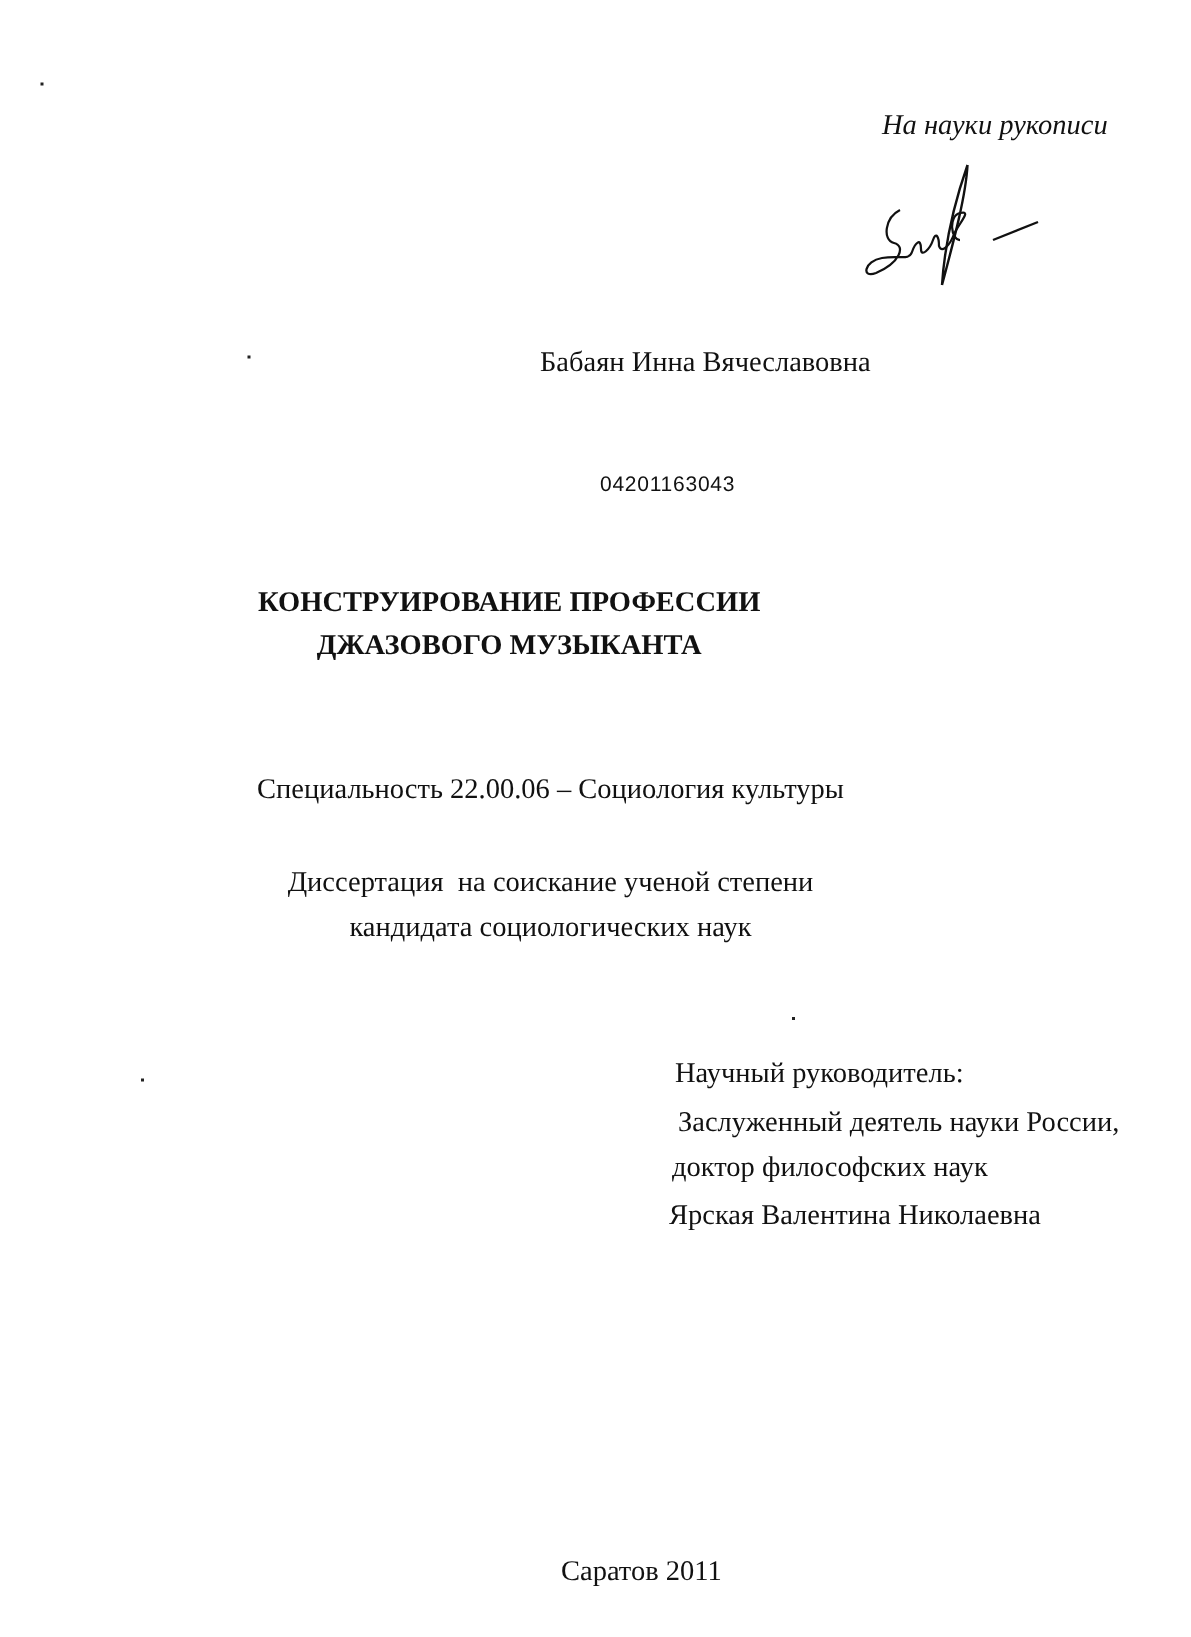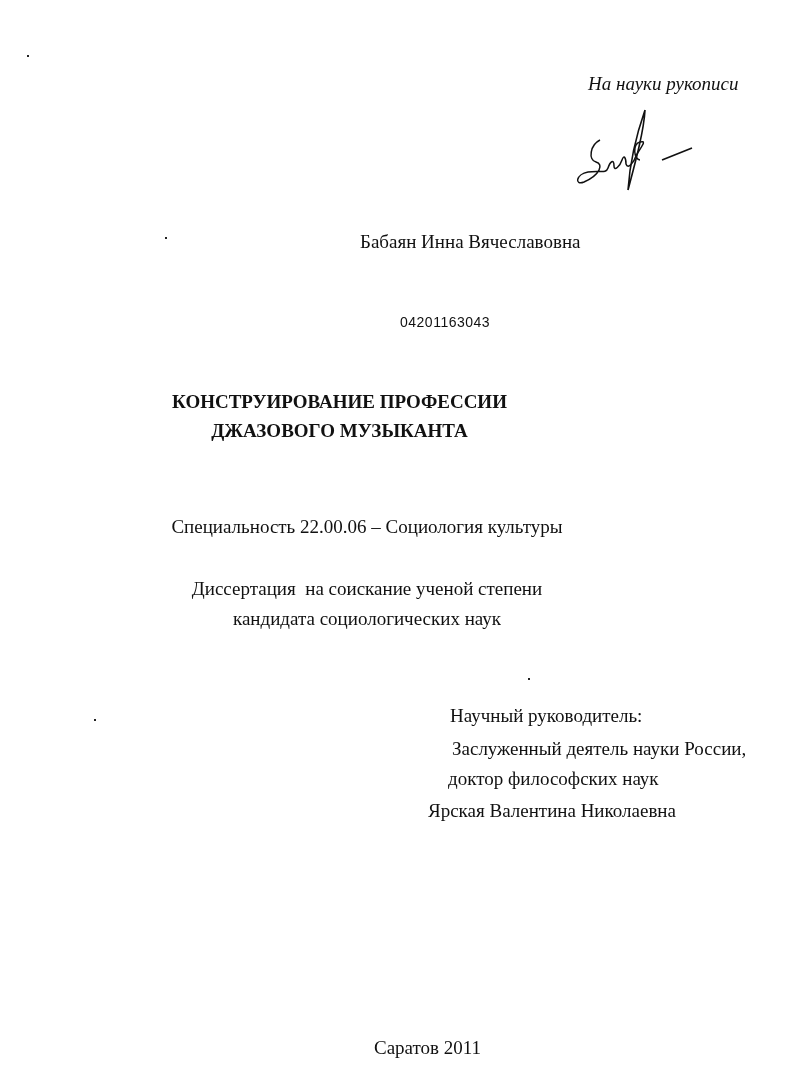--- a/index.html
+++ b/index.html
@@ -15,21 +15,21 @@
     .code { left: 352px; top: 314px; font-family: Liberation Sans, sans-serif; font-size: 14px; letter-spacing: 0.5px; margin-left: 48px; }
     .title-block { position: absolute; left: 0; width: 679px; top: 387px; text-align: center; font-weight: bold; font-size: 19px; line-height: 29px; }
     .centerline { position: absolute; left: 0; width: 794px; text-align: center; font-size: 19px; }
     .spec { top: 516px; left: -30px; }
     .diss1 { top: 578px; left: -30px; }
     .diss2 { top: 608px; left: -30px; }
     .adv { font-size: 19px; }
     .adv0 { left: 450px; top: 705px; }
     .adv1 { left: 452px; top: 738px; }
     .adv2 { left: 448px; top: 768px; }
-    .adv3 { left: 428px; top: 800px; text-align: center; }
+    .adv3 { left: 446px; top: 800px; text-align: center; }
     .city { left: 374px; top: 989px; font-size: 19px; margin-top: 48px; }
   </style>
 </head>
 <body>
 
 <div class="speck" style="left:27px;top:55px;"></div>
 <div class="speck" style="left:165px;top:237px;"></div>
 <div class="speck" style="left:94px;top:719px;"></div>
 <div class="speck" style="left:528px;top:678px;"></div>
 

